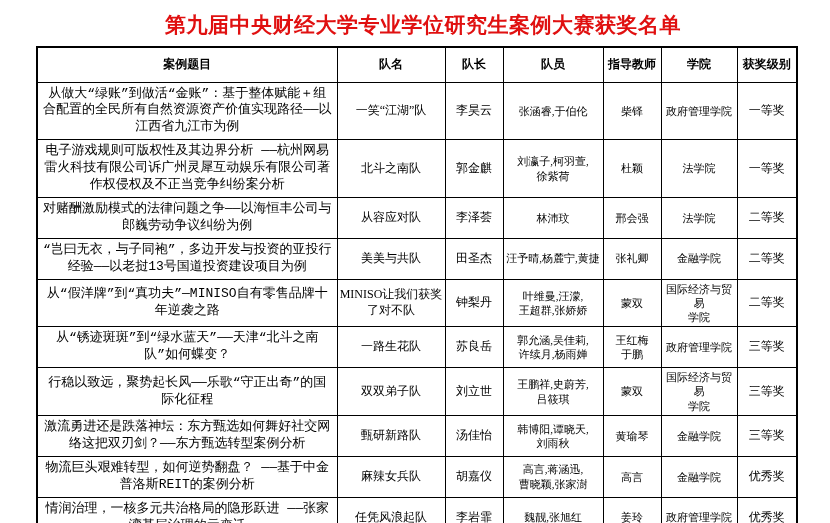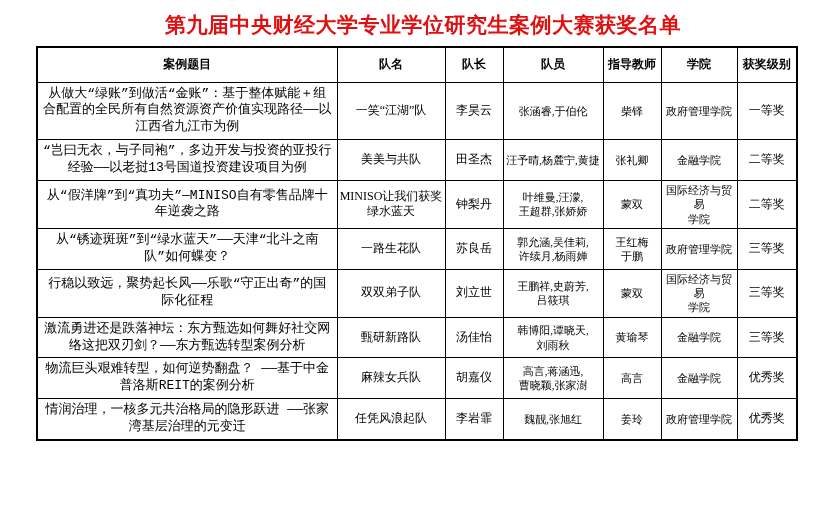--- a/index.html
+++ b/index.html
@@ -76,32 +76,51 @@
       <tr>
         <td class="title">从做大“绿账”到做活“金账”：基于整体赋能＋组合配置的全民所有自然资源资产价值实现路径——以江西省九江市为例</td>
         <td class="team">一笑“江湖”队</td>
         <td class="leader">李昊云</td>
         <td class="members">张涵睿,于伯伦</td>
         <td class="advisor">柴铎</td>
         <td class="college">政府管理学院</td>
         <td class="award">一等奖</td>
       </tr>
       <tr>
+        <td class="title">电子游戏规则可版权性及其边界分析 ——杭州网易雷火科技有限公司诉广州灵犀互动娱乐有限公司著作权侵权及不正当竞争纠纷案分析</td>
+        <td class="team">北斗之南队</td>
+        <td class="leader">郭金麒</td>
+        <td class="members">刘瀛子,柯羽萱,
+徐紫荷</td>
+        <td class="advisor">杜颖</td>
+        <td class="college">法学院</td>
+        <td class="award">一等奖</td>
+      </tr>
+      <tr>
+        <td class="title">对赌酬激励模式的法律问题之争——以海恒丰公司与郎巍劳动争议纠纷为例</td>
+        <td class="team">从容应对队</td>
+        <td class="leader">李泽荟</td>
+        <td class="members">林沛玟</td>
+        <td class="advisor">邢会强</td>
+        <td class="college">法学院</td>
+        <td class="award">二等奖</td>
+      </tr>
+      <tr>
         <td class="title">“岂曰无衣，与子同袍”，多边开发与投资的亚投行经验——以老挝13号国道投资建设项目为例</td>
         <td class="team">美美与共队</td>
         <td class="leader">田圣杰</td>
         <td class="members">汪予晴,杨麓宁,黄捷</td>
         <td class="advisor">张礼卿</td>
         <td class="college">金融学院</td>
         <td class="award">二等奖</td>
       </tr>
       <tr>
         <td class="title">从“假洋牌”到“真功夫”—MINISO自有零售品牌十年逆袭之路</td>
         <td class="team">MINISO让我们获奖
-绿水蓝天</td>
+了对不队</td>
         <td class="leader">钟梨丹</td>
         <td class="members">叶维曼,汪濛,
 王超群,张娇娇</td>
         <td class="advisor">蒙双</td>
         <td class="college">国际经济与贸易
 学院</td>
         <td class="award">二等奖</td>
       </tr>
       <tr>
         <td class="title">从“锈迹斑斑”到“绿水蓝天”——天津“北斗之南队”如何蝶变？</td>

